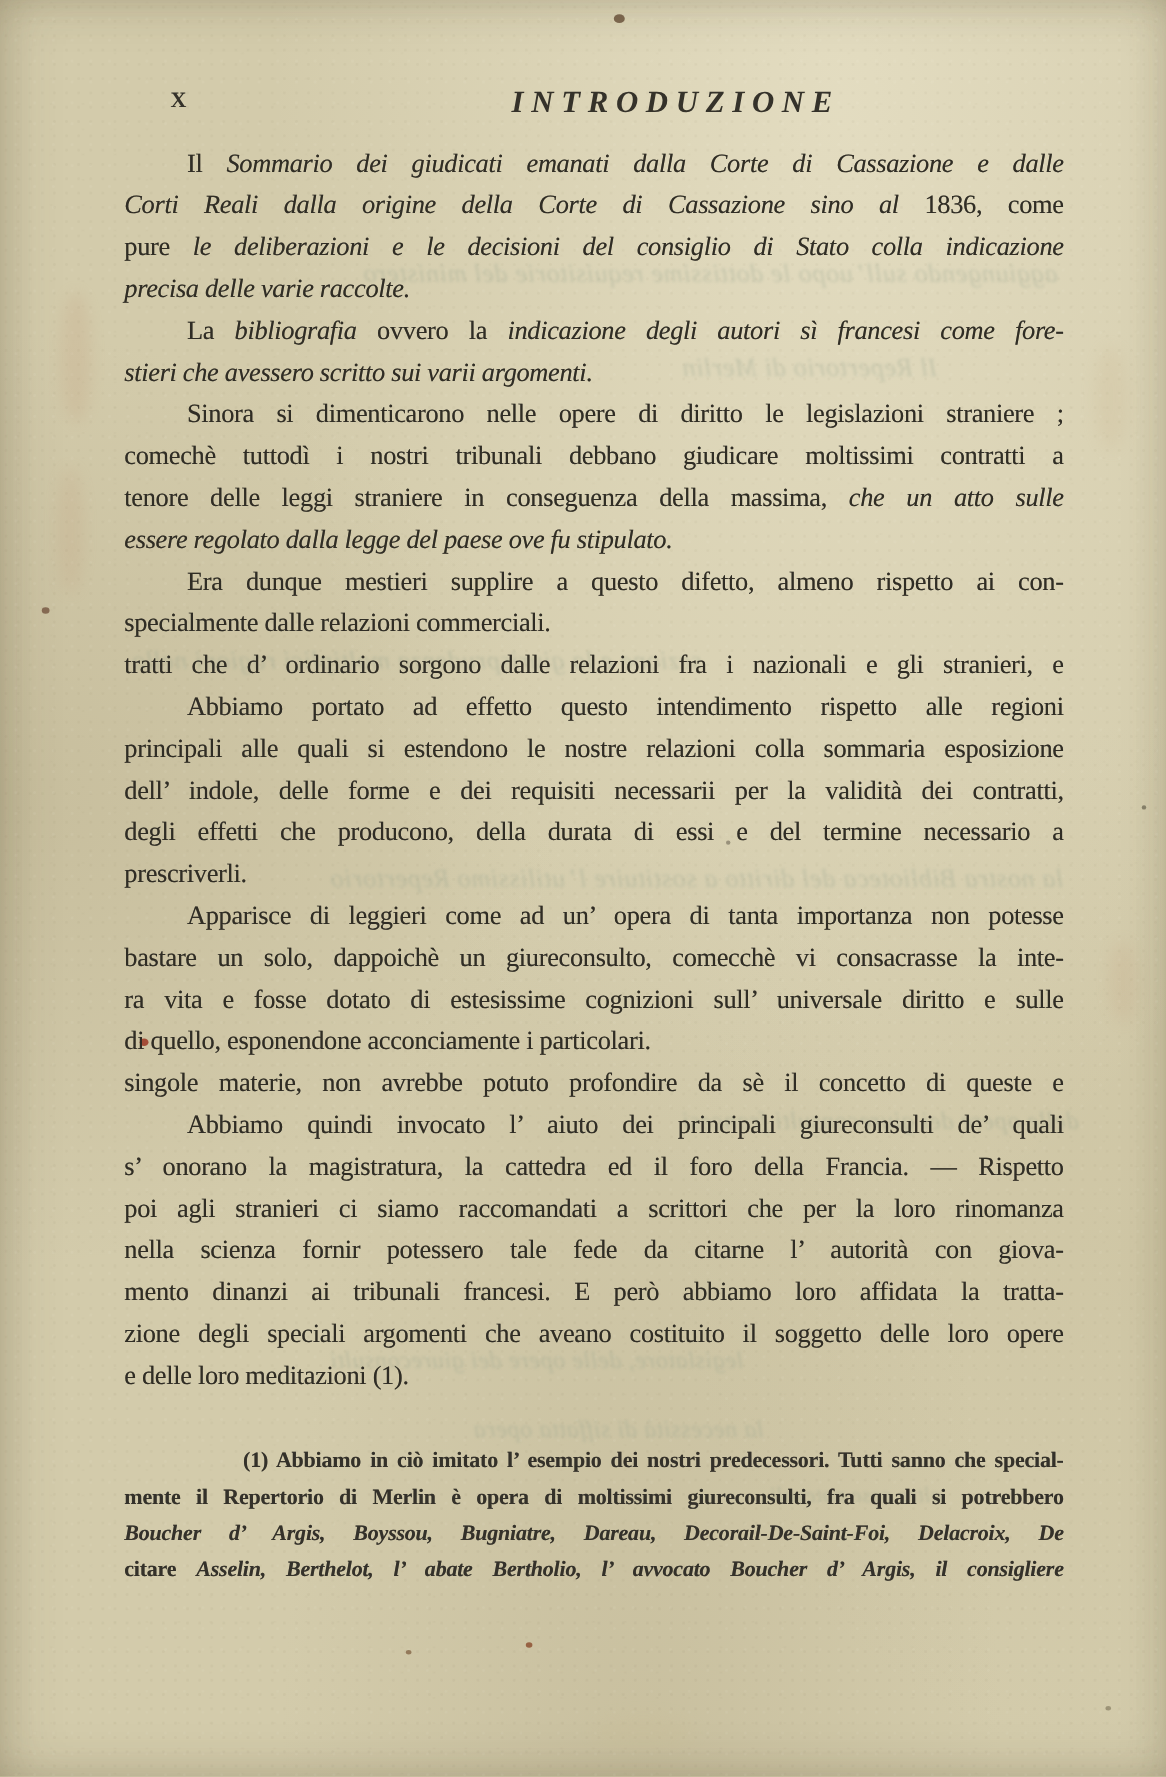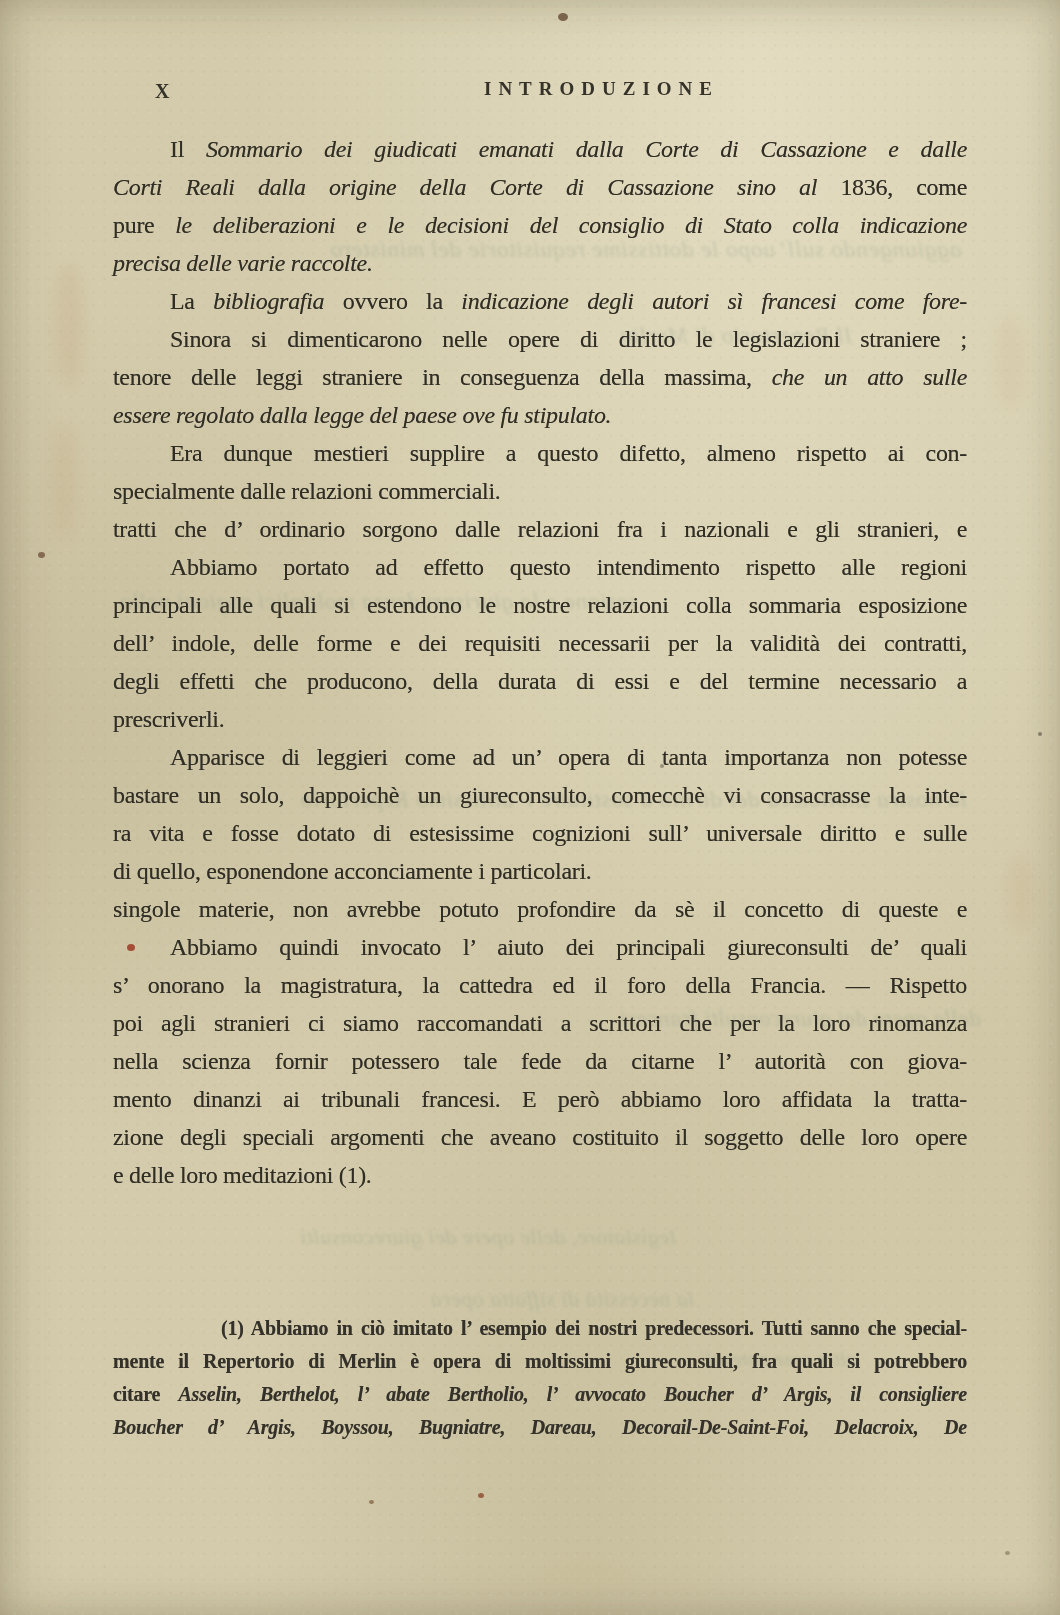--- a/index.html
+++ b/index.html
@@ -21,22 +21,22 @@
   
   #page::before{content:"";position:absolute;inset:0;pointer-events:none;opacity:.55;
     background-image:
       radial-gradient(rgba(112,100,70,.09) 1px, transparent 1.4px),
       radial-gradient(rgba(255,255,244,.12) 1px, transparent 1.5px),
       radial-gradient(rgba(112,100,70,.05) 1.2px, transparent 1.6px);
     background-size:11px 13px, 17px 19px, 29px 23px;
     background-position:0 0, 6px 8px, 3px 14px;}
   #page-number{position:absolute;left:155px;top:80px;font-size:20px;font-weight:700;
     letter-spacing:1px;color:#35322a;}
-  #running-head{position:absolute;left:484px;top:78px;font-size:19px;font-weight:700;
-    letter-spacing:7px;color:#35322a;white-space:nowrap;}
+  #running-head{position:absolute;left:465px;top:78px;font-size:28px;font-weight:700;
+    letter-spacing:7px;color:#35322a;white-space:nowrap;font-style:italic;}
   #body-text{position:absolute;left:113px;top:130px;width:854px;font-size:24px;
     color:#302d25;letter-spacing:-0.3px;text-shadow:0 0 .6px rgba(48,45,37,.55);}
   .bline{line-height:38px;height:38px;text-align:justify;text-align-last:justify;}
   .fline{line-height:33px;height:33px;text-align:justify;text-align-last:justify;}
   .pl{text-align-last:left;}
   .pf{text-indent:57px;}
   #footnote{position:absolute;left:113px;top:1312px;width:854px;font-size:20px;
     color:#34312a;letter-spacing:-0.2px;text-shadow:0 0 .5px rgba(52,49,42,.5);font-weight:bold;}
   #footnote .pf{text-indent:108px;}
   em{font-style:italic;}
@@ -78,21 +78,23 @@
       <div class="stain" style="left: 540px; top: 1560px; width: 90px; height: 30px; background: rgb(200, 189, 150); opacity: 0.25;"></div>
     </div>
   <div id="page-number">X</div>
   <div id="running-head">INTRODUZIONE</div>
   <div id="body-text">
       <div class="bline pf"><span>Il </span><em>Sommario dei giudicati emanati dalla Corte di Cassazione e dalle</em></div>
       <div class="bline"><em>Corti Reali dalla origine della Corte di Cassazione sino al </em><span>1836, come</span></div>
       <div class="bline"><span>pure </span><em>le deliberazioni e le decisioni del consiglio di Stato colla indicazione</em></div>
       <div class="bline pl"><em>precisa delle varie raccolte.</em></div>
       <div class="bline pf"><span>La </span><em>bibliografia </em><span>ovvero la </span><em>indicazione degli autori sì francesi come fore-</em></div>
+      <div class="bline pl"><em>stieri che avessero scritto sui varii argomenti.</em></div>
       <div class="bline pf"><span>Sinora si dimenticarono nelle opere di diritto le legislazioni straniere ;</span></div>
+      <div class="bline"><span>comechè tuttodì i nostri tribunali debbano giudicare moltissimi contratti a</span></div>
       <div class="bline"><span>tenore delle leggi straniere in conseguenza della massima, </span><em>che un atto sulle</em></div>
       <div class="bline pl"><em>essere regolato dalla legge del paese ove fu stipulato.</em></div>
       <div class="bline pf"><span>Era dunque mestieri supplire a questo difetto, almeno rispetto ai con-</span></div>
       <div class="bline pl"><span>specialmente dalle relazioni commerciali.</span></div>
       <div class="bline"><span>tratti che d’ ordinario sorgono dalle relazioni fra i nazionali e gli stranieri, e</span></div>
       <div class="bline pf"><span>Abbiamo portato ad effetto questo intendimento rispetto alle regioni</span></div>
       <div class="bline"><span>principali alle quali si estendono le nostre relazioni colla sommaria esposizione</span></div>
       <div class="bline"><span>dell’ indole, delle forme e dei requisiti necessarii per la validità dei contratti,</span></div>
       <div class="bline"><span>degli effetti che producono, della durata di essi e del termine necessario a</span></div>
       <div class="bline pl"><span>prescriverli.</span></div>
@@ -105,16 +107,16 @@
       <div class="bline"><span>s’ onorano la magistratura, la cattedra ed il foro della Francia. — Rispetto</span></div>
       <div class="bline"><span>poi agli stranieri ci siamo raccomandati a scrittori che per la loro rinomanza</span></div>
       <div class="bline"><span>nella scienza fornir potessero tale fede da citarne l’ autorità con giova-</span></div>
       <div class="bline"><span>mento dinanzi ai tribunali francesi. E però abbiamo loro affidata la tratta-</span></div>
       <div class="bline"><span>zione degli speciali argomenti che aveano costituito il soggetto delle loro opere</span></div>
       <div class="bline pl"><span>e delle loro meditazioni (1).</span></div>
     </div>
   <div id="footnote">
       <div class="fline pf"><span>(1) Abbiamo in ciò imitato l’ esempio dei nostri predecessori. Tutti sanno che special-</span></div>
       <div class="fline"><span>mente il Repertorio di Merlin è opera di moltissimi giureconsulti, fra quali si potrebbero</span></div>
+      <div class="fline"><em>Boucher d’ Argis, Boyssou, Bugniatre, Dareau, Decorail-De-Saint-Foi, Delacroix, De</em></div>
       <div class="fline"><span>citare </span><em>Asselin, Berthelot, l’ abate Bertholio, l’ avvocato Boucher d’ Argis, il consigliere</em></div>
-      <div class="fline"><em>Boucher d’ Argis, Boyssou, Bugniatre, Dareau, Decorail-De-Saint-Foi, Delacroix, De</em></div>
     </div>
 </div>
 
 </body></html>

